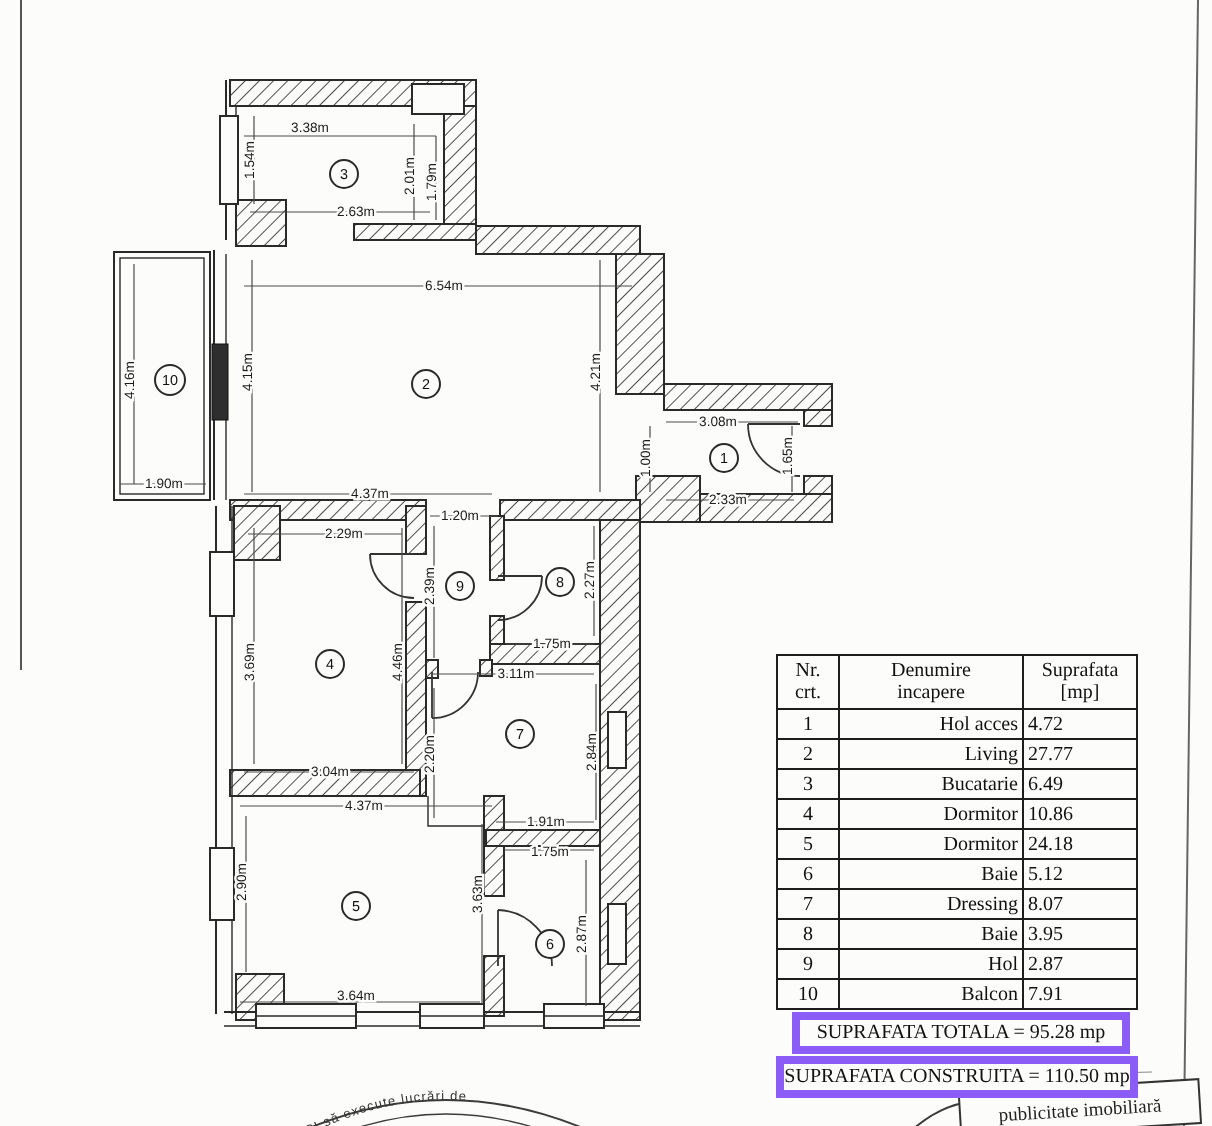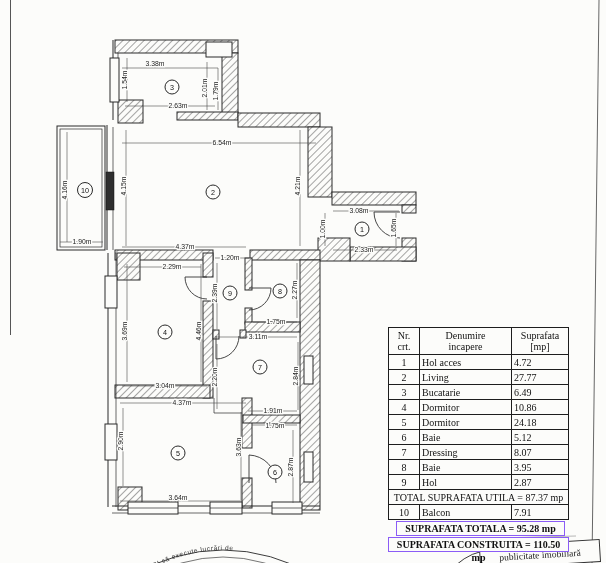--- a/index.html
+++ b/index.html
@@ -14,25 +14,25 @@
   .thin2{stroke:#2a2a2a;stroke-width:0.7;fill:none;}
   .dimline{stroke:#4a4a4a;stroke-width:0.6;}
   .door{stroke:#333;stroke-width:0.9;fill:none;}
   .darkbar{fill:#2e2e2e;stroke:#111;stroke-width:0.5;}
   .areas-table{position:absolute;left:388px;top:327px;width:181px;color:#111;}
   .areas-table table{border-collapse:collapse;width:100%;
         font-family:"Liberation Serif",serif;font-size:10px;color:#111;}
   .areas-table th,.areas-table td{border:1px solid #1d1d1d;padding:0 2px;height:14px;}
   .areas-table th{font-weight:normal;text-align:center;white-space:pre-line;line-height:1.15;height:26px;}
   .col-nr{width:26px;text-align:center;}
-  .col-name{text-align:left;padding-left:6px;}
+  .col-name{text-align:right;padding-left:6px;}
   .col-area{width:52px;text-align:left;}
   .total-row td{text-align:center;}
-  .sum-box{border:1px solid #8b5cf6;font-family:"Liberation Serif",serif;font-size:10px;
-        text-align:center;height:13px;line-height:13px;background:#fcfcfa;font-weight:bold;}
+  .sum-box{border:4px solid #8b5cf6;font-family:"Liberation Serif",serif;font-size:10px;
+        text-align:center;height:13px;line-height:13px;background:#fcfcfa;}
   .sum-box.totala{margin:1px 4px 0 8px;}
   .sum-box.construita{margin:1px 0 0 0;}
   .stamp-right-box{font-family:"Liberation Serif",serif;}
 </style>
 </head>
 <body>
 
 <div class="page">
 
 <svg width="606" height="563" viewBox="0 0 606 563">
@@ -282,23 +282,20 @@
     <tr>
       <td class="col-nr">8</td>
       <td class="col-name">Baie</td>
       <td class="col-area">3.95</td>
     </tr>
     <tr>
       <td class="col-nr">9</td>
       <td class="col-name">Hol</td>
       <td class="col-area">2.87</td>
     </tr>
-    <tr class="total-row">
-      <td colspan="3">TOTAL SUPRAFATA UTILA = 87.37 mp</td>
-    </tr>
     <tr>
       <td class="col-nr">10</td>
       <td class="col-name">Balcon</td>
       <td class="col-area">7.91</td>
     </tr>
   </tbody>
       </table>
   <div class="sum-box totala">SUPRAFATA TOTALA = 95.28 mp</div>
   <div class="sum-box construita">SUPRAFATA CONSTRUITA = 110.50 mp</div>
 </div>

